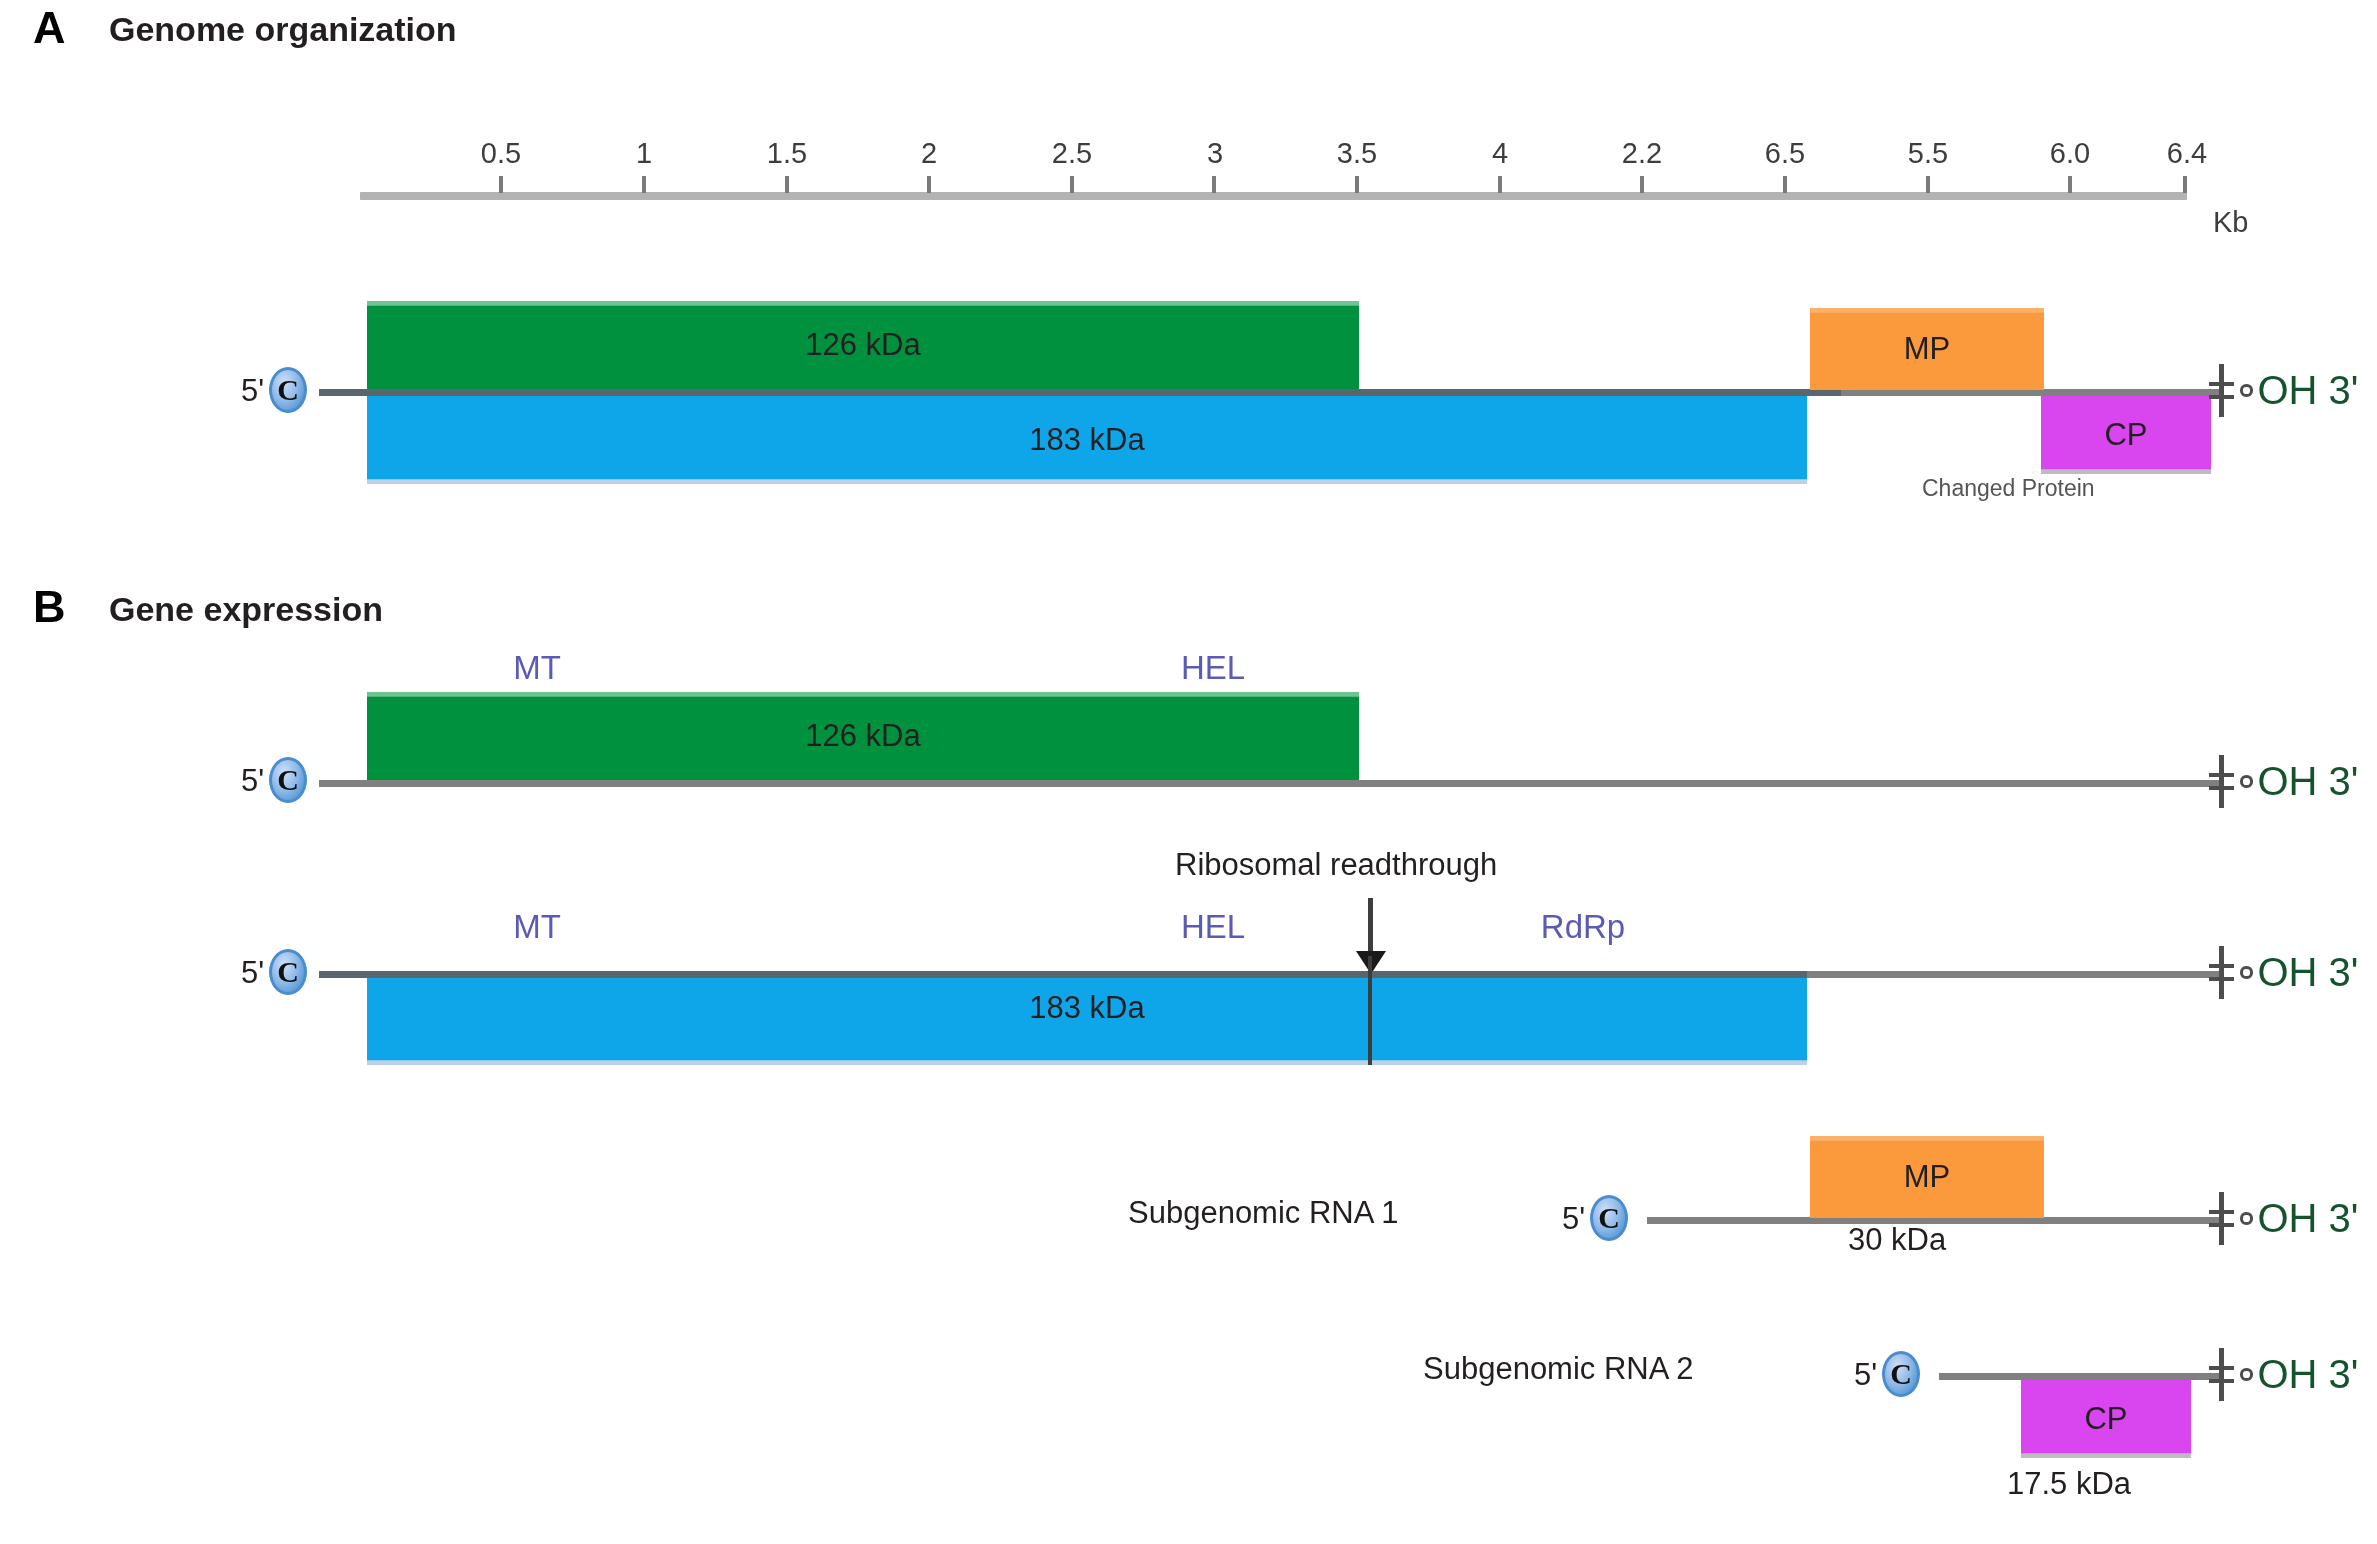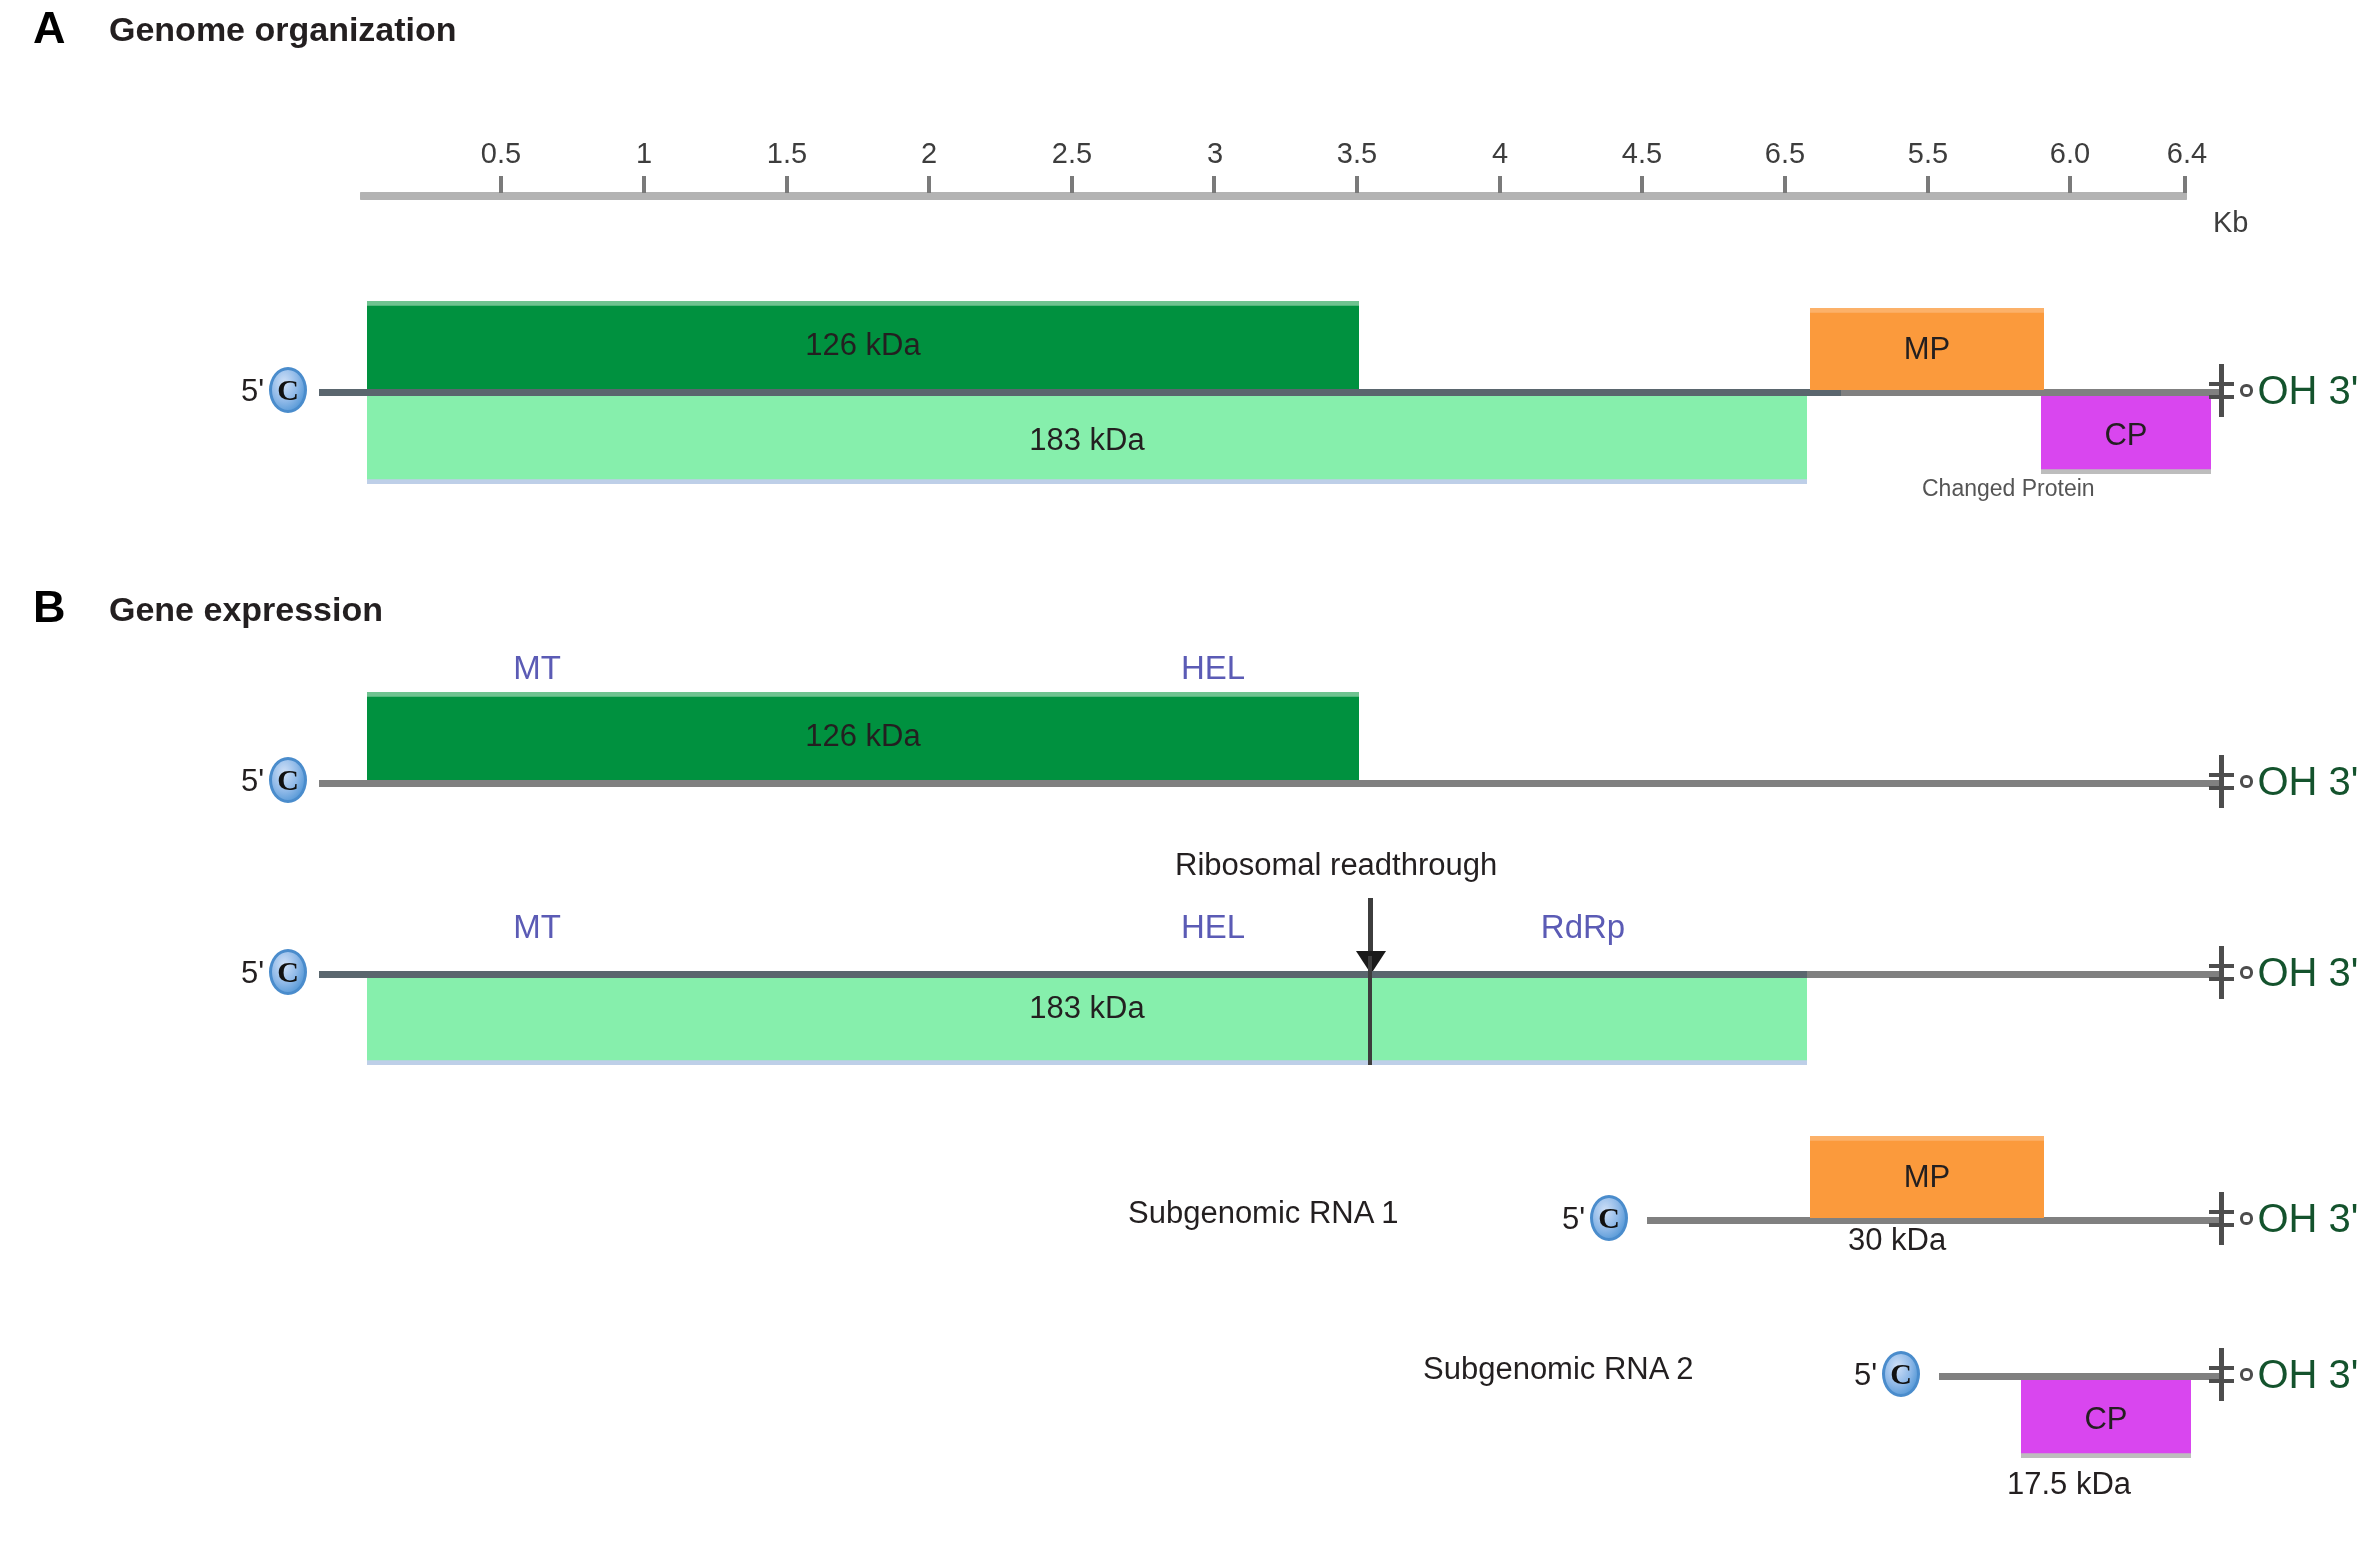--- a/index.html
+++ b/index.html
@@ -44,21 +44,21 @@
   .backbone{background:#808080;height:6.8px;position:absolute;}
   .backbone-dark{background:#5a666e;}
 
   
   .orf{
     position:absolute;display:flex;align-items:center;justify-content:center;
     font-size:31px;color:#231f20;box-sizing:border-box;
   }
   .orf-green{background:#00913f;}
   .orf-green-top{box-shadow:inset 0 4.8px 0 #6fc390;}
-  .orf-blue{background:#86efac;}
+  .orf-blue{background:#0ea5e9;}
   .orf-blue-bot{box-shadow:inset 0 -4.8px 0 #becfe8;}
   .orf-orange{background:#fb9a3c;box-shadow:inset 0 4.8px 0 #fcb169;}
   .orf-gray{background:#d946ef;box-shadow:inset 0 -4.8px 0 #bdbdbd;}
 
   
   .cap-wrap{position:absolute;display:flex;align-items:center;}
   .five-prime{font-size:31px;color:#231f20;margin-right:4.8px;line-height:31px;}
   .cap-circle{
     width:38px;height:46px;border-radius:50%;
     background:radial-gradient(ellipse at 38% 32%, #cfe0f7 0%, #8fb9e8 48%, #5a9bd8 78%, #4a8ccc 100%);
@@ -126,21 +126,21 @@
     <div class="ruler-tick" style="left:1823px;"></div>
 
     <div class="ruler-label" style="left:141px;top:-53px;">0.5</div>
     <div class="ruler-label" style="left:284px;top:-53px;">1</div>
     <div class="ruler-label" style="left:427px;top:-53px;">1.5</div>
     <div class="ruler-label" style="left:569px;top:-53px;">2</div>
     <div class="ruler-label" style="left:712px;top:-53px;">2.5</div>
     <div class="ruler-label" style="left:855px;top:-53px;">3</div>
     <div class="ruler-label" style="left:997px;top:-53px;">3.5</div>
     <div class="ruler-label" style="left:1140px;top:-53px;">4</div>
-    <div class="ruler-label" style="left:1282px;top:-53px;">4.5</div>
+    <div class="ruler-label" style="left:1282px;top:-53px;">2.2</div>
     <div class="ruler-label" style="left:1425px;top:-53px;">6.5</div>
     <div class="ruler-label" style="left:1568px;top:-53px;text-align:center;">5.5</div>
     <div class="ruler-label" style="left:1710px;top:-53px;">6.0</div>
     <div class="ruler-label" style="left:1827px;top:-53px;">6.4</div>
   </div>
   <div class="abs kb-label" style="left:2213px;top:208px;">Kb</div>
 
 
 
   <div class="backbone backbone-dark" style="left:319px;top:389px;width:1522px;"></div>

